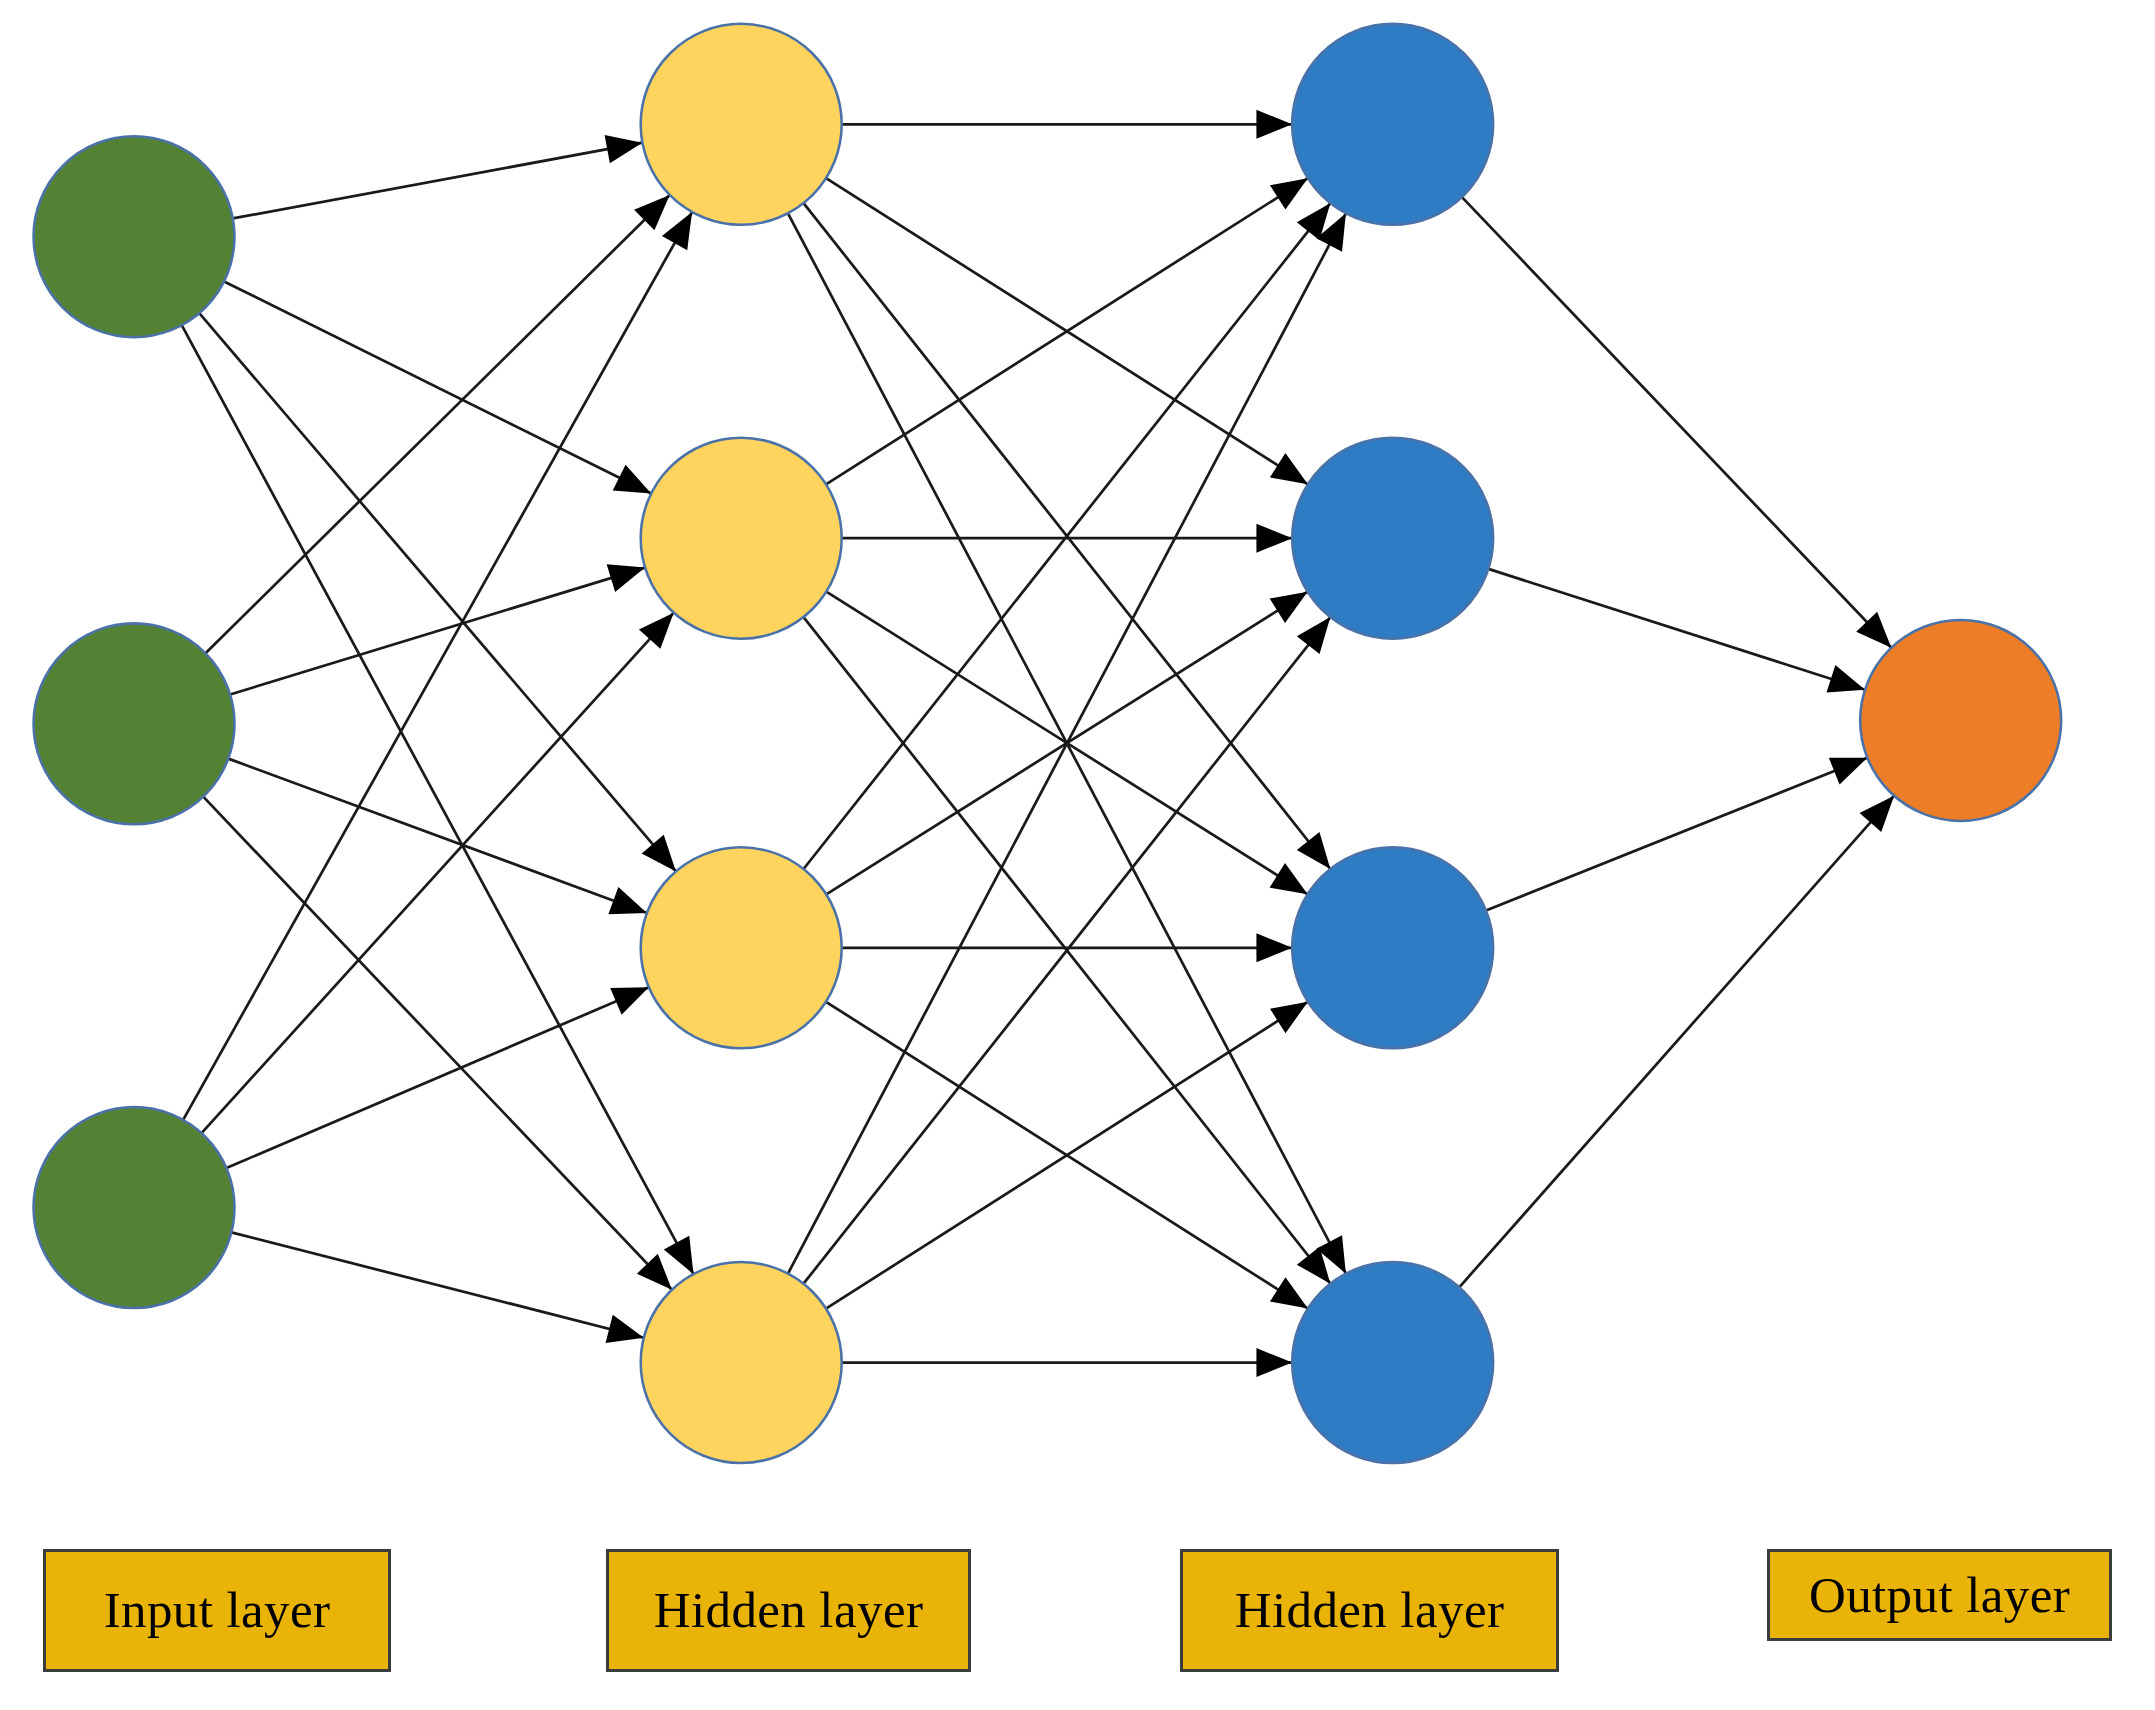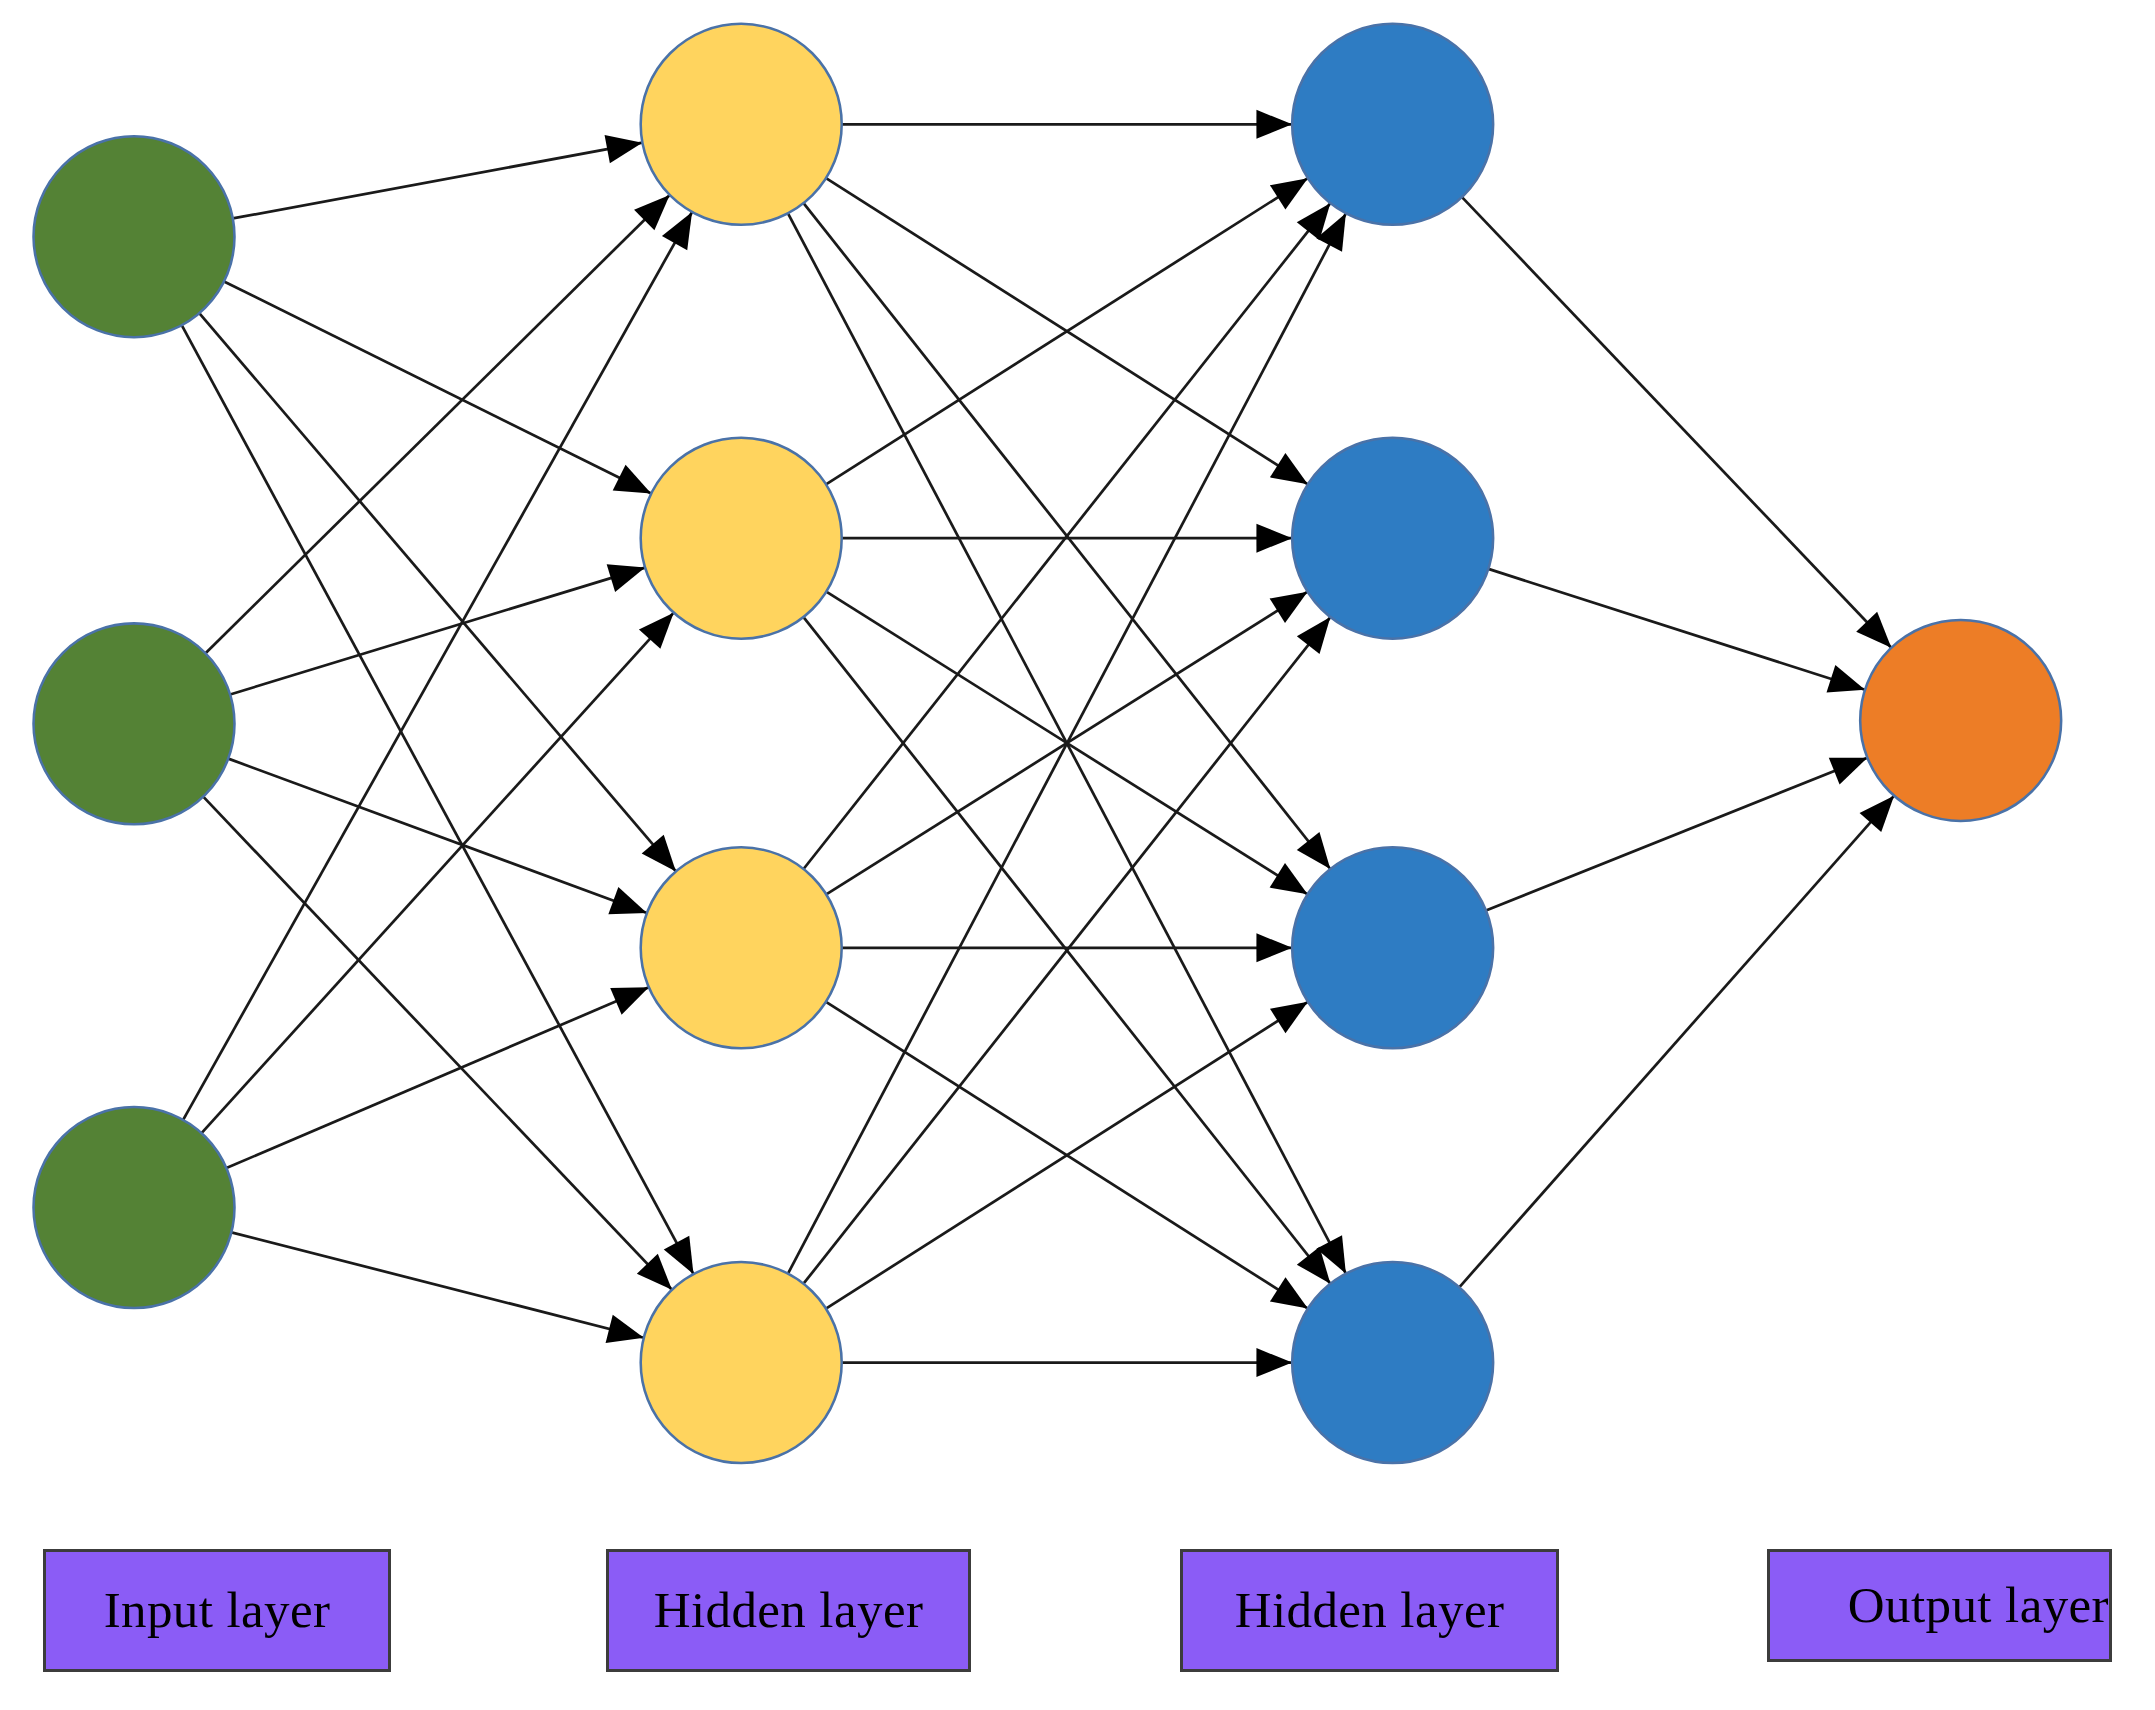--- a/index.html
+++ b/index.html
@@ -36,21 +36,21 @@
     stroke: #4a72a8;
     stroke-width: 3;
   }
   .arrow-head {
     fill: #000000;
     stroke: none;
   }
   .label-box {
     position: absolute;
     box-sizing: border-box;
-    background: #8b5cf6;
+    background: #eab308;
     border: 3.4px solid #3c3c3c;
     display: flex;
     align-items: center;
     justify-content: center;
     font-family: "Liberation Serif", serif;
     font-size: 51px;
     color: #000000;
     letter-spacing: 0.4px;
     white-space: nowrap;
   }
@@ -150,17 +150,17 @@
 
   <div class="label-box" id="label-box-0" style="left: 43px; top: 1549px; width: 348px; height: 123px;">
     <span class="label-text">Input layer</span>
   </div>
   <div class="label-box" id="label-box-1" style="left: 606px; top: 1549px; width: 365px; height: 123px;">
     <span class="label-text">Hidden layer</span>
   </div>
   <div class="label-box" id="label-box-2" style="left: 1180px; top: 1549px; width: 379px; height: 123px;">
     <span class="label-text">Hidden layer</span>
   </div>
-  <div class="label-box" id="label-box-3" style="left: 1767px; top: 1549px; width: 345px; height: 113px; justify-content: flex-end;">
+  <div class="label-box" id="label-box-3" style="left: 1767px; top: 1549px; width: 345px; height: 92px;">
     <span class="label-text">Output layer</span>
   </div>
 </div>
 
 
 </body></html>

